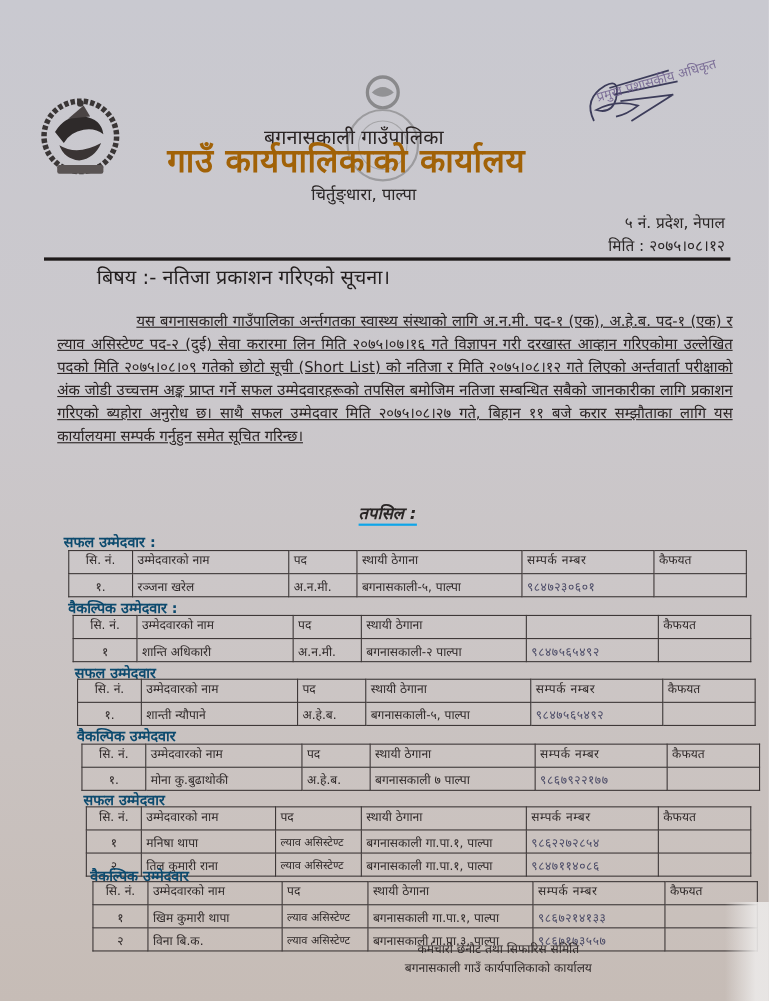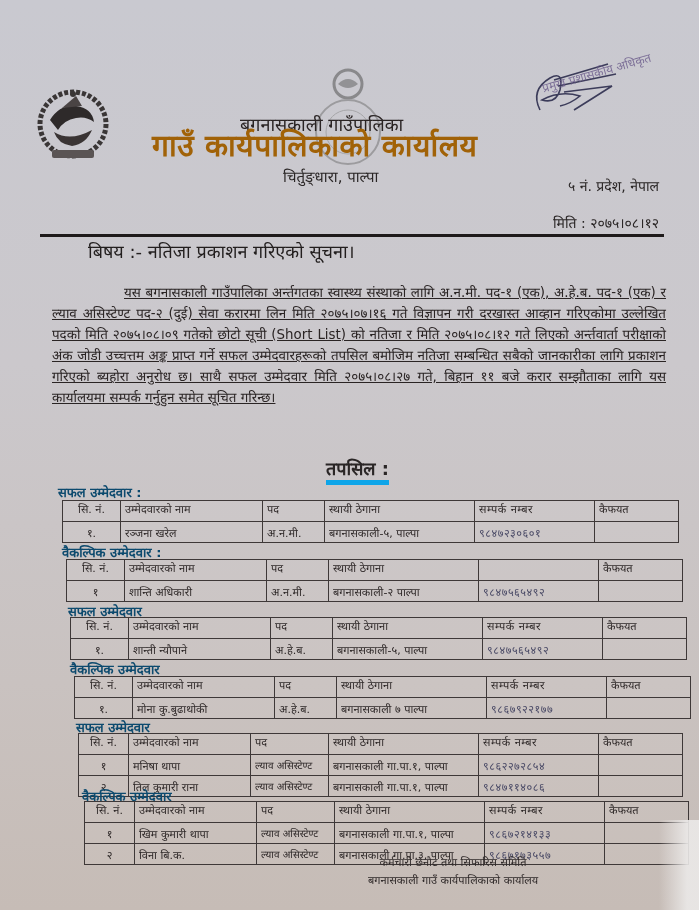--- a/index.html
+++ b/index.html
@@ -35,44 +35,45 @@
     }
     .hdr-title {
       position: absolute; left: 152px; top: 124px; font-size: 30px; color: #a16207;
       font-family: "DejaVu Sans", sans-serif; font-weight: bold; letter-spacing: 0.5px;
     }
     .hdr-place {
       position: absolute; left: 283px; top: 166px; font-size: 15px;
       font-family: "DejaVu Sans", sans-serif;
     }
     .hdr-province {
-      position: absolute; right: 40px; top: 176px; font-size: 14px;
+      position: absolute; right: 40px; top: 192px; font-size: 14px;
       font-family: "DejaVu Sans", sans-serif;
       text-align: right;
     }
     .hdr-date {
       position: absolute; right: 40px; top: 213px; font-size: 14px;
       font-family: "DejaVu Sans", sans-serif;
     }
     .rule {
       position: absolute; left: 40px; top: 234px; width: 624px; height: 3px; background: #1e1a1a;
     }
     .subject {
       position: absolute; left: 88px; top: 239px; font-size: 18px;
       font-family: "DejaVu Sans", sans-serif; color: #221e1e;
     }
     .body-text {
       position: absolute; left: 52px; top: 282px; width: 614px;
       font-family: "DejaVu Sans", sans-serif; font-size: 13.4px; line-height: 21px;
       text-align: justify; text-indent: 72px; color: #2a2424; text-decoration: underline;
     }
     .tapsil {
-      position: absolute; left: 326px; top: 456px; font-size: 18px;
+      position: absolute; left: 326px; top: 456px; font-size: 15px;
       font-family: "DejaVu Sans", sans-serif; font-weight: bold;
-      border-bottom: 5px solid #0ea5e9;
+      border-bottom: 2px solid #0ea5e9;
+      font-style: italic;
     }
 
     .section-label {
       position: absolute; font-size: 13px; font-weight: bold;
       font-family: "DejaVu Sans", sans-serif; color: #0c4a6e;
     }
     table.cand {
       position: absolute; border-collapse: collapse;
       font-family: "DejaVu Sans", sans-serif; font-size: 11px; color: #2e2828;
       background: rgba(255,255,255,0.04);

